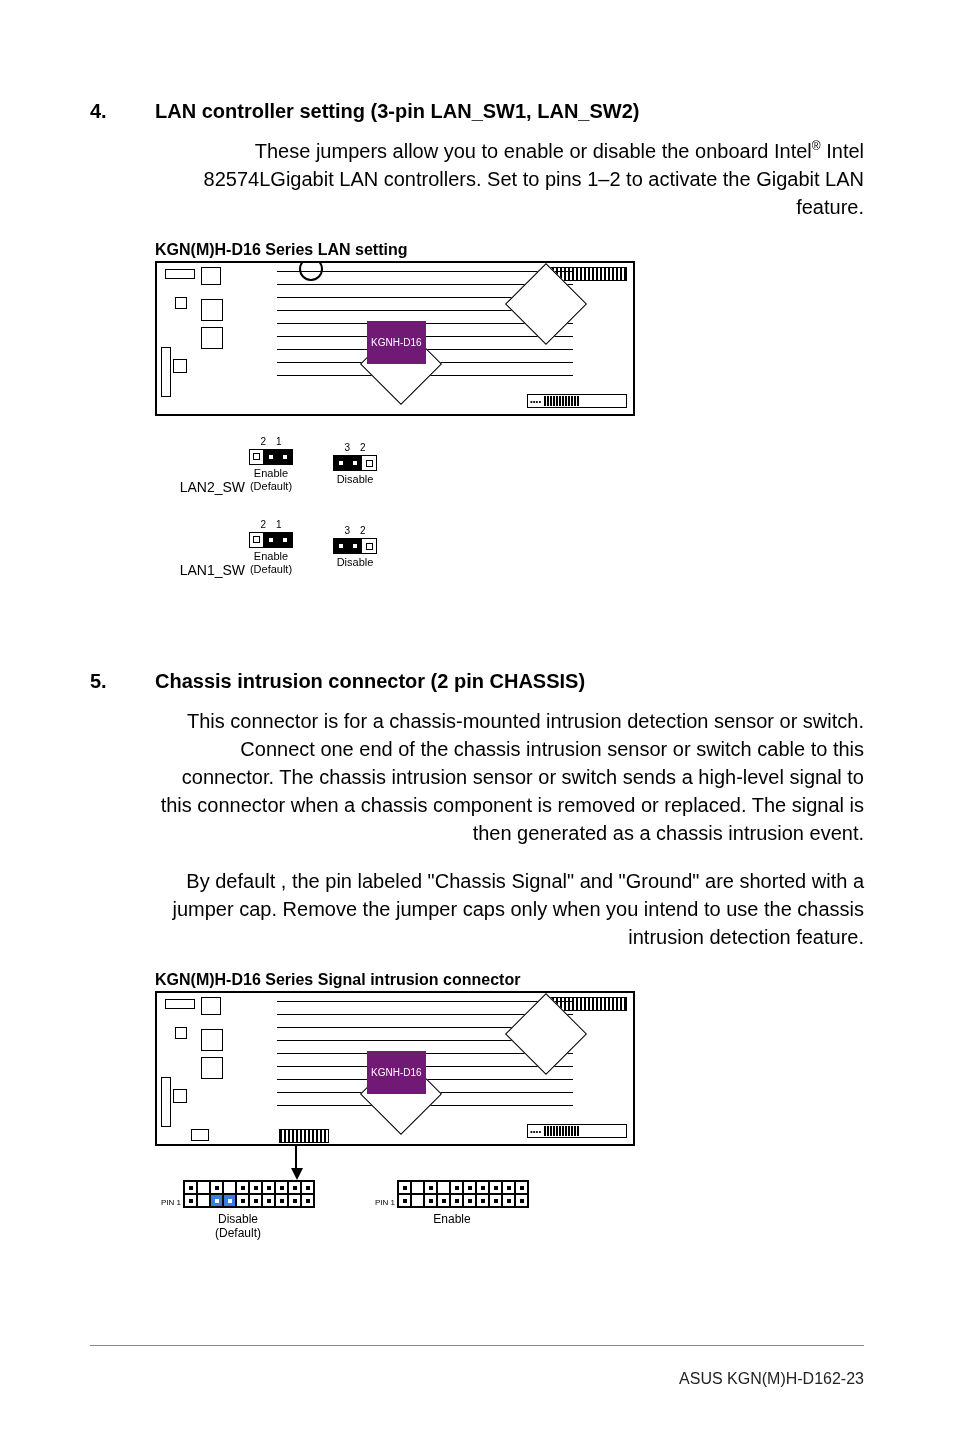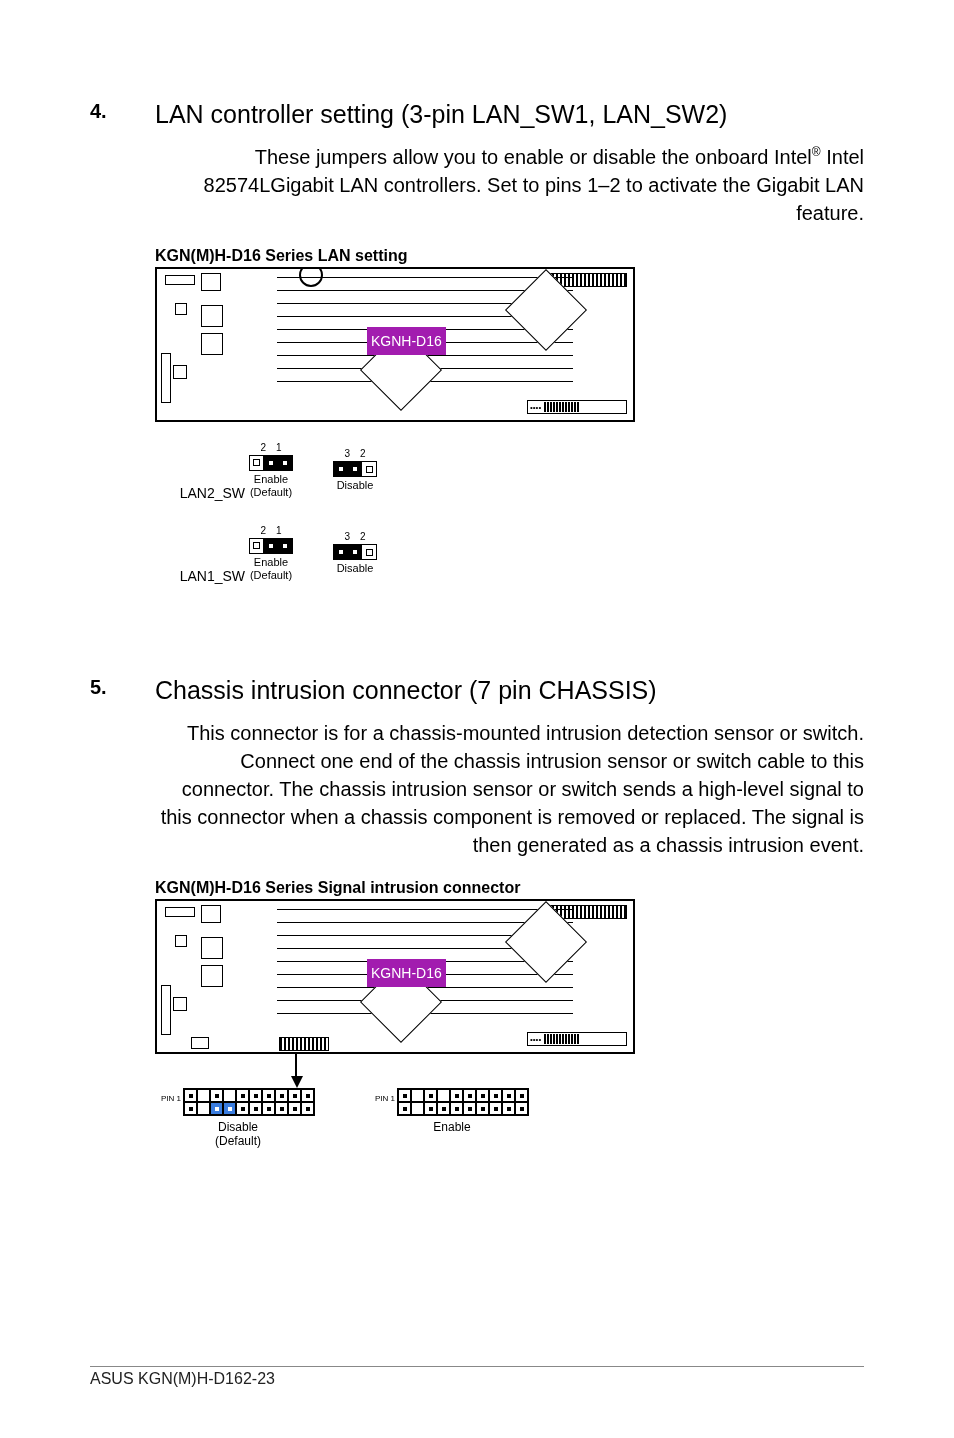--- a/index.html
+++ b/index.html
@@ -23,22 +23,22 @@
   .section-num {
     width: 65px;
     font-weight: bold;
     font-size: 20px;
     flex-shrink: 0;
   }
   .section-body {
     flex: 1;
   }
   .section-title {
-    font-weight: normal;
-    font-size: 25px;
+    font-weight: bold;
+    font-size: 20px;
     margin-bottom: 14px;
   }
   .section-text {
     font-size: 20px;
     line-height: 1.4;
     margin-bottom: 20px;
     text-align: right;
   }
   .sup {
     font-size: 12px;
@@ -74,24 +74,24 @@
     right: 60px;
     top: 8px;
     bottom: 8px;
   }
   .mobo .lines div {
     border-top: 1px solid #000;
     margin-bottom: 12px;
   }
   .mobo-label {
     position: absolute;
-    font-size: 14px;
-    background: #a21caf;
+    font-size: 10px;
+    background: #701a75;
     color: #fff;
-    padding: 6px 4px;
+    padding: 16px 4px;
     left: 210px;
     top: 58px;
   }
   .barcode {
     position: absolute;
     right: 6px;
     bottom: 6px;
     width: 100px;
     height: 14px;
     font-size: 8px;
@@ -230,38 +230,38 @@
   }
   .panel .pcell.blue::after {
     content: "";
     width: 4px;
     height: 4px;
     background: #fff;
   }
   .pin1 {
     font-size: 8px;
     align-self: flex-start;
-    margin-top: 6px;
+    margin-top: 18px;
   }
   .panel-sub {
     font-size: 12px;
     margin-top: 4px;
     text-align: center;
     line-height: 1.2;
   }
 
   .footer {
     position: absolute;
     bottom: 50px;
     left: 90px;
     right: 90px;
     border-top: 1px solid #888;
-    padding-top: 3px;
-    display: flex;
-    justify-content: flex-start;
+    padding-top: 24px;
+    display: flex;
+    justify-content: flex-end;
     font-size: 16px;
     color: #222;
   }
 
   
   .mobo .deco {
     position: absolute;
     border: 1px solid #000;
   }
   .header-strip {
@@ -399,22 +399,23 @@
           </div>
         </div>
       </div>
     </div>
   </div>
 </div>
 
 <div class="section">
   <div class="section-num">5.</div>
   <div class="section-body">
-    <div class="section-title">Chassis intrusion connector (7 pin CHASSIS)</div>
+    <div class="section-title">Chassis intrusion connector (2 pin CHASSIS)</div>
     <div class="section-text">This connector is for a chassis-mounted intrusion detection sensor or switch. Connect one end of the chassis intrusion sensor or switch cable to this connector. The chassis intrusion sensor or switch sends a high-level signal to this connector when a chassis component is removed or replaced. The signal is then generated as a chassis intrusion event.</div>
+    <div class="section-text">By default , the pin labeled "Chassis Signal" and "Ground" are shorted with a jumper cap. Remove the jumper caps only when you intend to use the chassis intrusion detection feature.</div>
 
     <div class="diagram-wrap">
       <div class="diagram-title">KGN(M)H-D16 Series Signal intrusion connector</div>
       <div class="mobo">
         <div class="header-strip"></div>
         <div class="lines">
             <div></div>
             <div></div>
             <div></div>
             <div></div>

